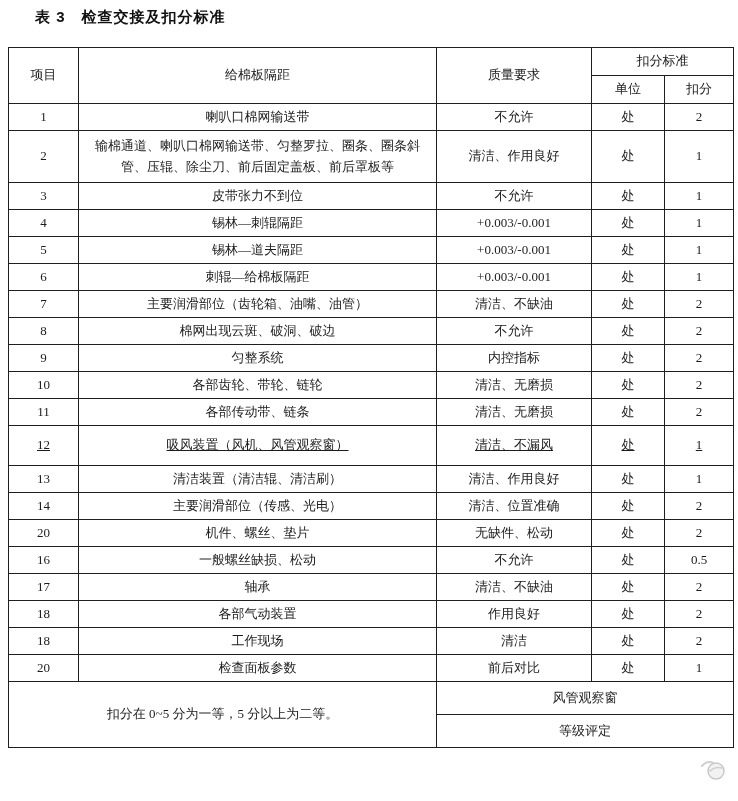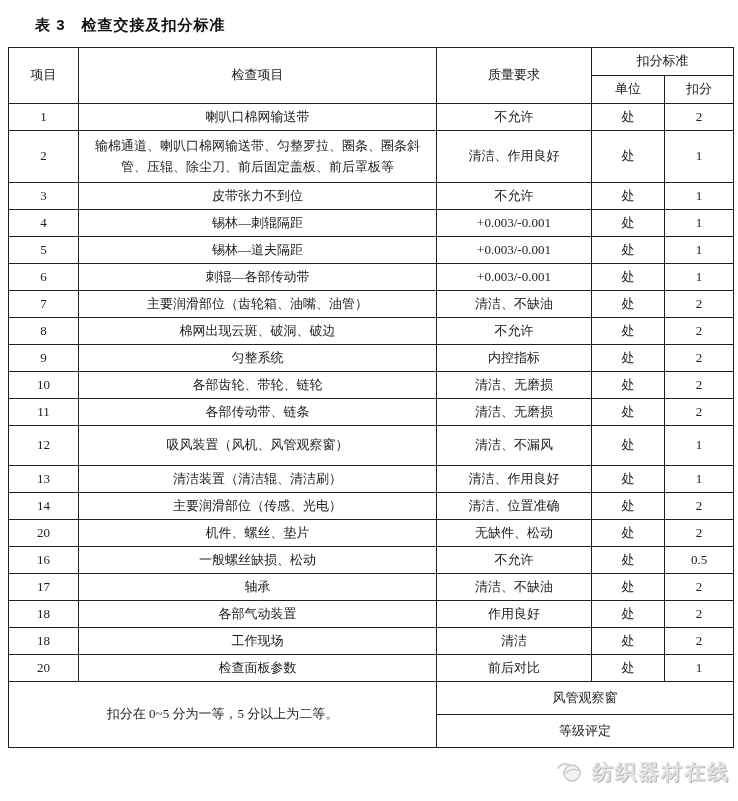--- a/index.html
+++ b/index.html
@@ -11,21 +11,21 @@
     width: 738px;
     height: 801px;
     position: relative;
     font-family: "Liberation Serif", serif;
     color: #1c1c1c;
     overflow: hidden;
   }
   .doc-title {
     position: absolute;
     left: 35px;
-    top: 16px;
+    top: 8px;
     font-family: "Liberation Sans", sans-serif;
     font-weight: bold;
     font-size: 15px;
     letter-spacing: 1px;
     color: #111;
   }
   table.std-table {
     position: absolute;
     left: 8px;
     top: 47px;
@@ -39,21 +39,21 @@
     vertical-align: middle;
     font-size: 13px;
     padding: 2px 5px;
     line-height: 1.55;
     color: #1c1c1c;
     overflow: hidden;
   }
   thead td { height: 23px; }
   tbody tr { height: 27px; }
   tbody tr:nth-child(2)  { height: 52px; }
-  tbody tr:nth-child(12) { height: 40px; }
+  tbody tr:nth-child(12) { height: 40px; text-decoration: underline; }
   tfoot tr { height: 33px; }
   .watermark {
     position: absolute;
     right: 8px;
     top: 758px;
     display: flex;
     align-items: center;
     gap: 6px;
   }
   .watermark-text {
@@ -75,21 +75,21 @@
   <colgroup>
     <col style="width:70px">
     <col style="width:358px">
     <col style="width:155px">
     <col style="width:73px">
     <col style="width:69px">
   </colgroup>
   <thead>
     <tr>
       <td rowspan="2">项目</td>
-      <td rowspan="2">检查项目</td>
+      <td rowspan="2">给棉板隔距</td>
       <td rowspan="2">质量要求</td>
       <td colspan="2">扣分标准</td>
     </tr>
     <tr>
       <td>单位</td>
       <td>扣分</td>
     </tr>
   </thead>
   <tbody>
       <tr>
@@ -122,21 +122,21 @@
       </tr>
       <tr>
         <td>5</td>
         <td>锡林—道夫隔距</td>
         <td>+0.003/-0.001</td>
         <td>处</td>
         <td>1</td>
       </tr>
       <tr>
         <td>6</td>
-        <td>刺辊—各部传动带</td>
+        <td>刺辊—给棉板隔距</td>
         <td>+0.003/-0.001</td>
         <td>处</td>
         <td>1</td>
       </tr>
       <tr>
         <td>7</td>
         <td>主要润滑部位（齿轮箱、油嘴、油管）</td>
         <td>清洁、不缺油</td>
         <td>处</td>
         <td>2</td>
@@ -245,14 +245,13 @@
 </table>
 
 <div class="watermark">
   <span>
     <svg class="logo-svg" width="30" height="24" viewBox="0 0 30 24">
       <path d="M2 8 Q7 2 13 5" fill="none" stroke="#cfcfcf" stroke-width="2" stroke-linecap="round"></path>
       <circle cx="16" cy="13" r="8" fill="#f2f2f2" stroke="#c9c9c9" stroke-width="1.5"></circle>
       <path d="M10 13 Q15 8 22 10" fill="none" stroke="#cfcfcf" stroke-width="1.5" stroke-linecap="round"></path>
     </svg>
   </span>
-  <span class="watermark-text">纺织器材在线</span>
 </div>
 
 </body></html>

